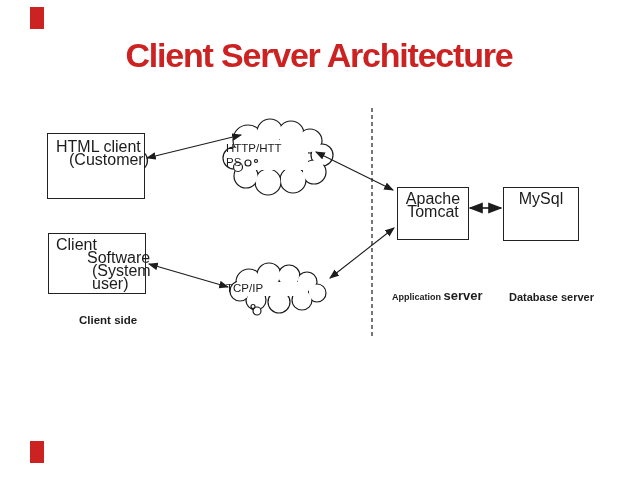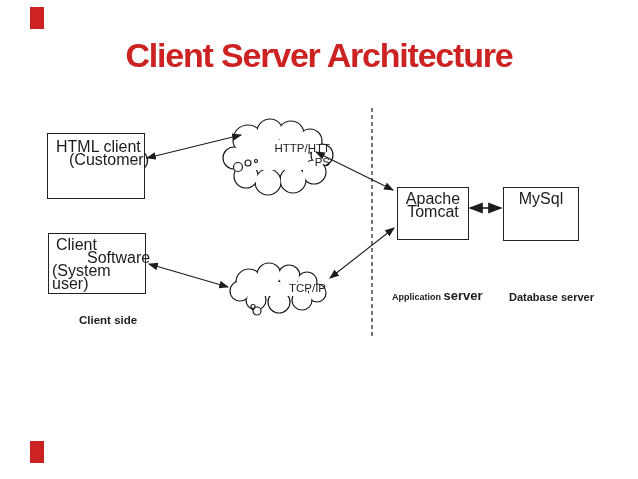--- a/index.html
+++ b/index.html
@@ -22,24 +22,24 @@
     position:absolute;z-index:2;border:1px solid #222;background:transparent;
     font-size:16px;line-height:13px;
   }
   .node-box span{display:block;}
   .box-html-client{left:47px;top:133px;width:96px;height:58px;padding-top:6px;}
   .box-html-client .l1{padding-left:8px;}
   .box-html-client .l2{padding-left:21px;}
   .box-client-software{left:48px;top:233px;width:96px;height:55px;padding-top:4px;}
   .box-client-software .l1{padding-left:7px;}
   .box-client-software .l2{padding-left:38px;}
-  .box-client-software .l3{padding-left:3px;}
+  .box-client-software .l3{padding-left:3px;margin-left:40px;}
   .box-apache{left:397px;top:187px;width:70px;height:47px;text-align:center;padding-top:4px;}
   .box-mysql{left:503px;top:187px;width:74px;height:48px;text-align:center;padding-top:4px;}
-  .cloud-text{position:absolute;z-index:2;text-align:right;font-size:11.5px;line-height:14px;}
+  .cloud-text{position:absolute;z-index:2;text-align:left;font-size:11.5px;line-height:14px;}
   .cloud-text span{display:block;}
   .http-text{left:226px;top:141px;width:104px;}
   .tcp-text{left:226px;top:281px;width:100px;}
   .lbl-client-side{left:79px;top:314px;font-weight:bold;font-size:11.5px;}
   .lbl-app-server{left:392px;top:289px;font-weight:bold;font-size:9px;}
   .lbl-app-server .big{font-size:13px;font-weight:bold;}
   .lbl-db-server{left:509px;top:291px;font-weight:bold;font-size:11px;}
 </style>
 </head>
 <body>

